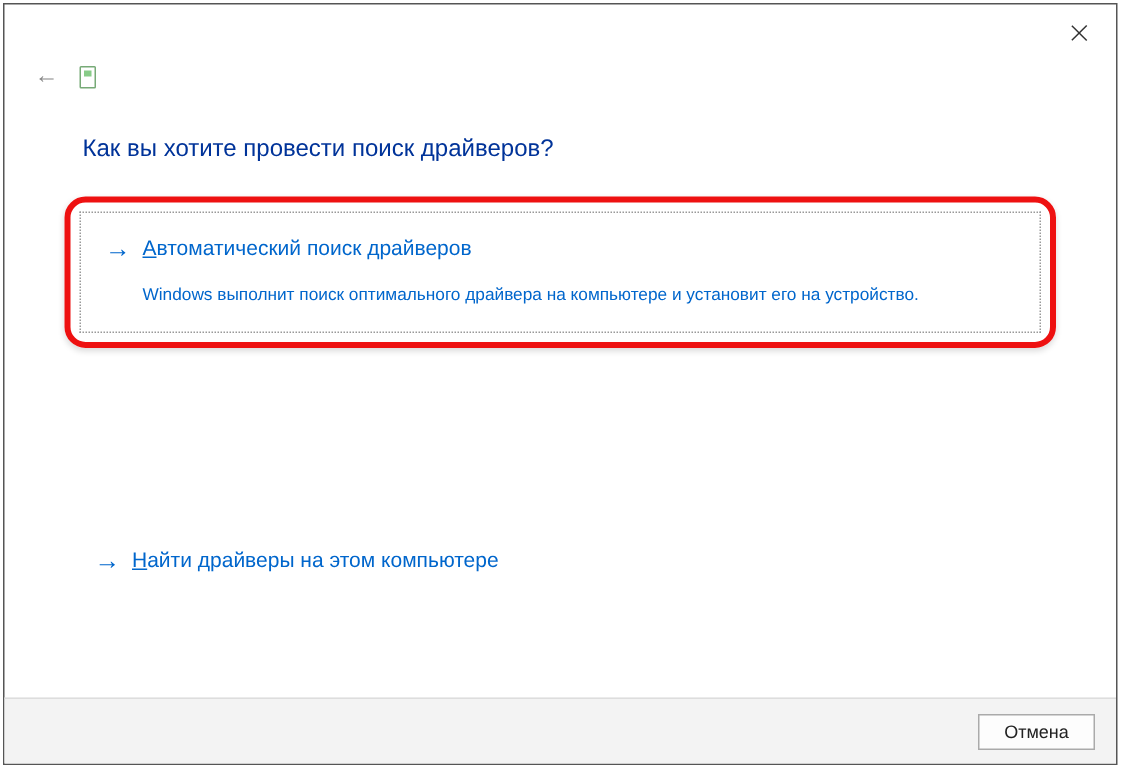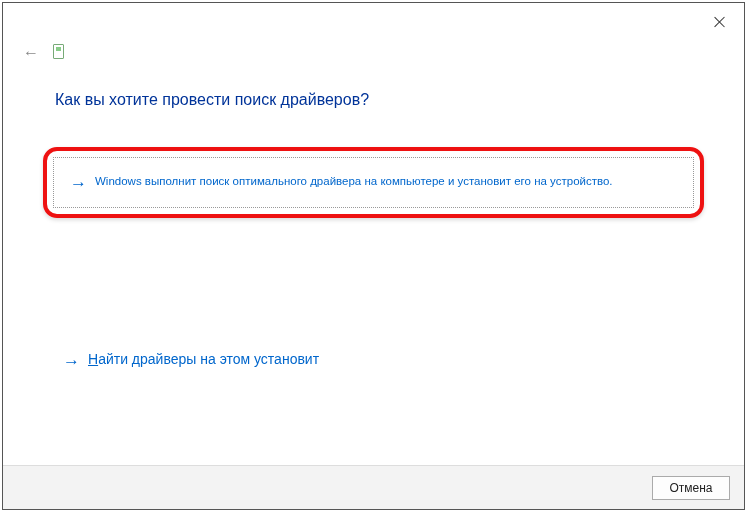--- a/index.html
+++ b/index.html
@@ -67,21 +67,21 @@
       background:#8c8;
     }
 
     .content {
       padding: 20px 52px 0 52px;
     }
     .question {
       color: #003399;
       font-size: 16px;
       font-weight: 400;
-      margin-bottom: 38px;
+      margin-bottom: 22px;
     }
 
     .highlight-wrap {
       border: 4px solid #e11;
       border-radius: 14px;
       padding: 6px;
       margin: 0 -12px 0 -12px;
       box-shadow: 0 2px 4px rgba(0,0,0,0.15), inset 0 0 0 1px rgba(255,255,255,0.4);
     }
 
@@ -108,21 +108,21 @@
     .option-title {
       color: #0066cc;
       font-size: 14px;
       line-height: 18px;
     }
     .option-title .ul { text-decoration: underline; }
     .option-desc {
       color: #0066cc;
       font-size: 11.5px;
       line-height: 15px;
-      margin-top: 2px;
+      margin-top: 16px;
     }
 
     .spacer { height: 118px; }
 
     .footer {
       position: absolute;
       bottom: 0; left: 0; right: 0;
       height: 44px;
       border-top: 1px solid #ddd;
       background: #f3f3f3;
@@ -158,31 +158,32 @@
     <div class="device-icon"></div>
   </div>
 
   <div class="content">
     <div class="question">Как вы хотите провести поиск драйверов?</div>
 
     <div class="highlight-wrap">
       <div class="option">
         <div class="option-arrow">→</div>
         <div class="option-body">
+          <div class="option-title"><span class="ul">А</span><span>втоматический поиск драйверов</span></div>
           <div class="option-desc">Windows выполнит поиск оптимального драйвера на компьютере и установит его на устройство.</div>
         </div>
       </div>
     </div>
 
     <div class="spacer"></div>
 
     <div class="option plain">
       <div class="option-arrow">→</div>
       <div class="option-body">
-        <div class="option-title"><span class="ul">Н</span><span>айти драйверы на этом установит</span></div>
+        <div class="option-title"><span class="ul">Н</span><span>айти драйверы на этом компьютере</span></div>
       </div>
     </div>
   </div>
 
   <div class="footer">
     <button class="btn">Отмена</button>
   </div>
 
 </div>
 

